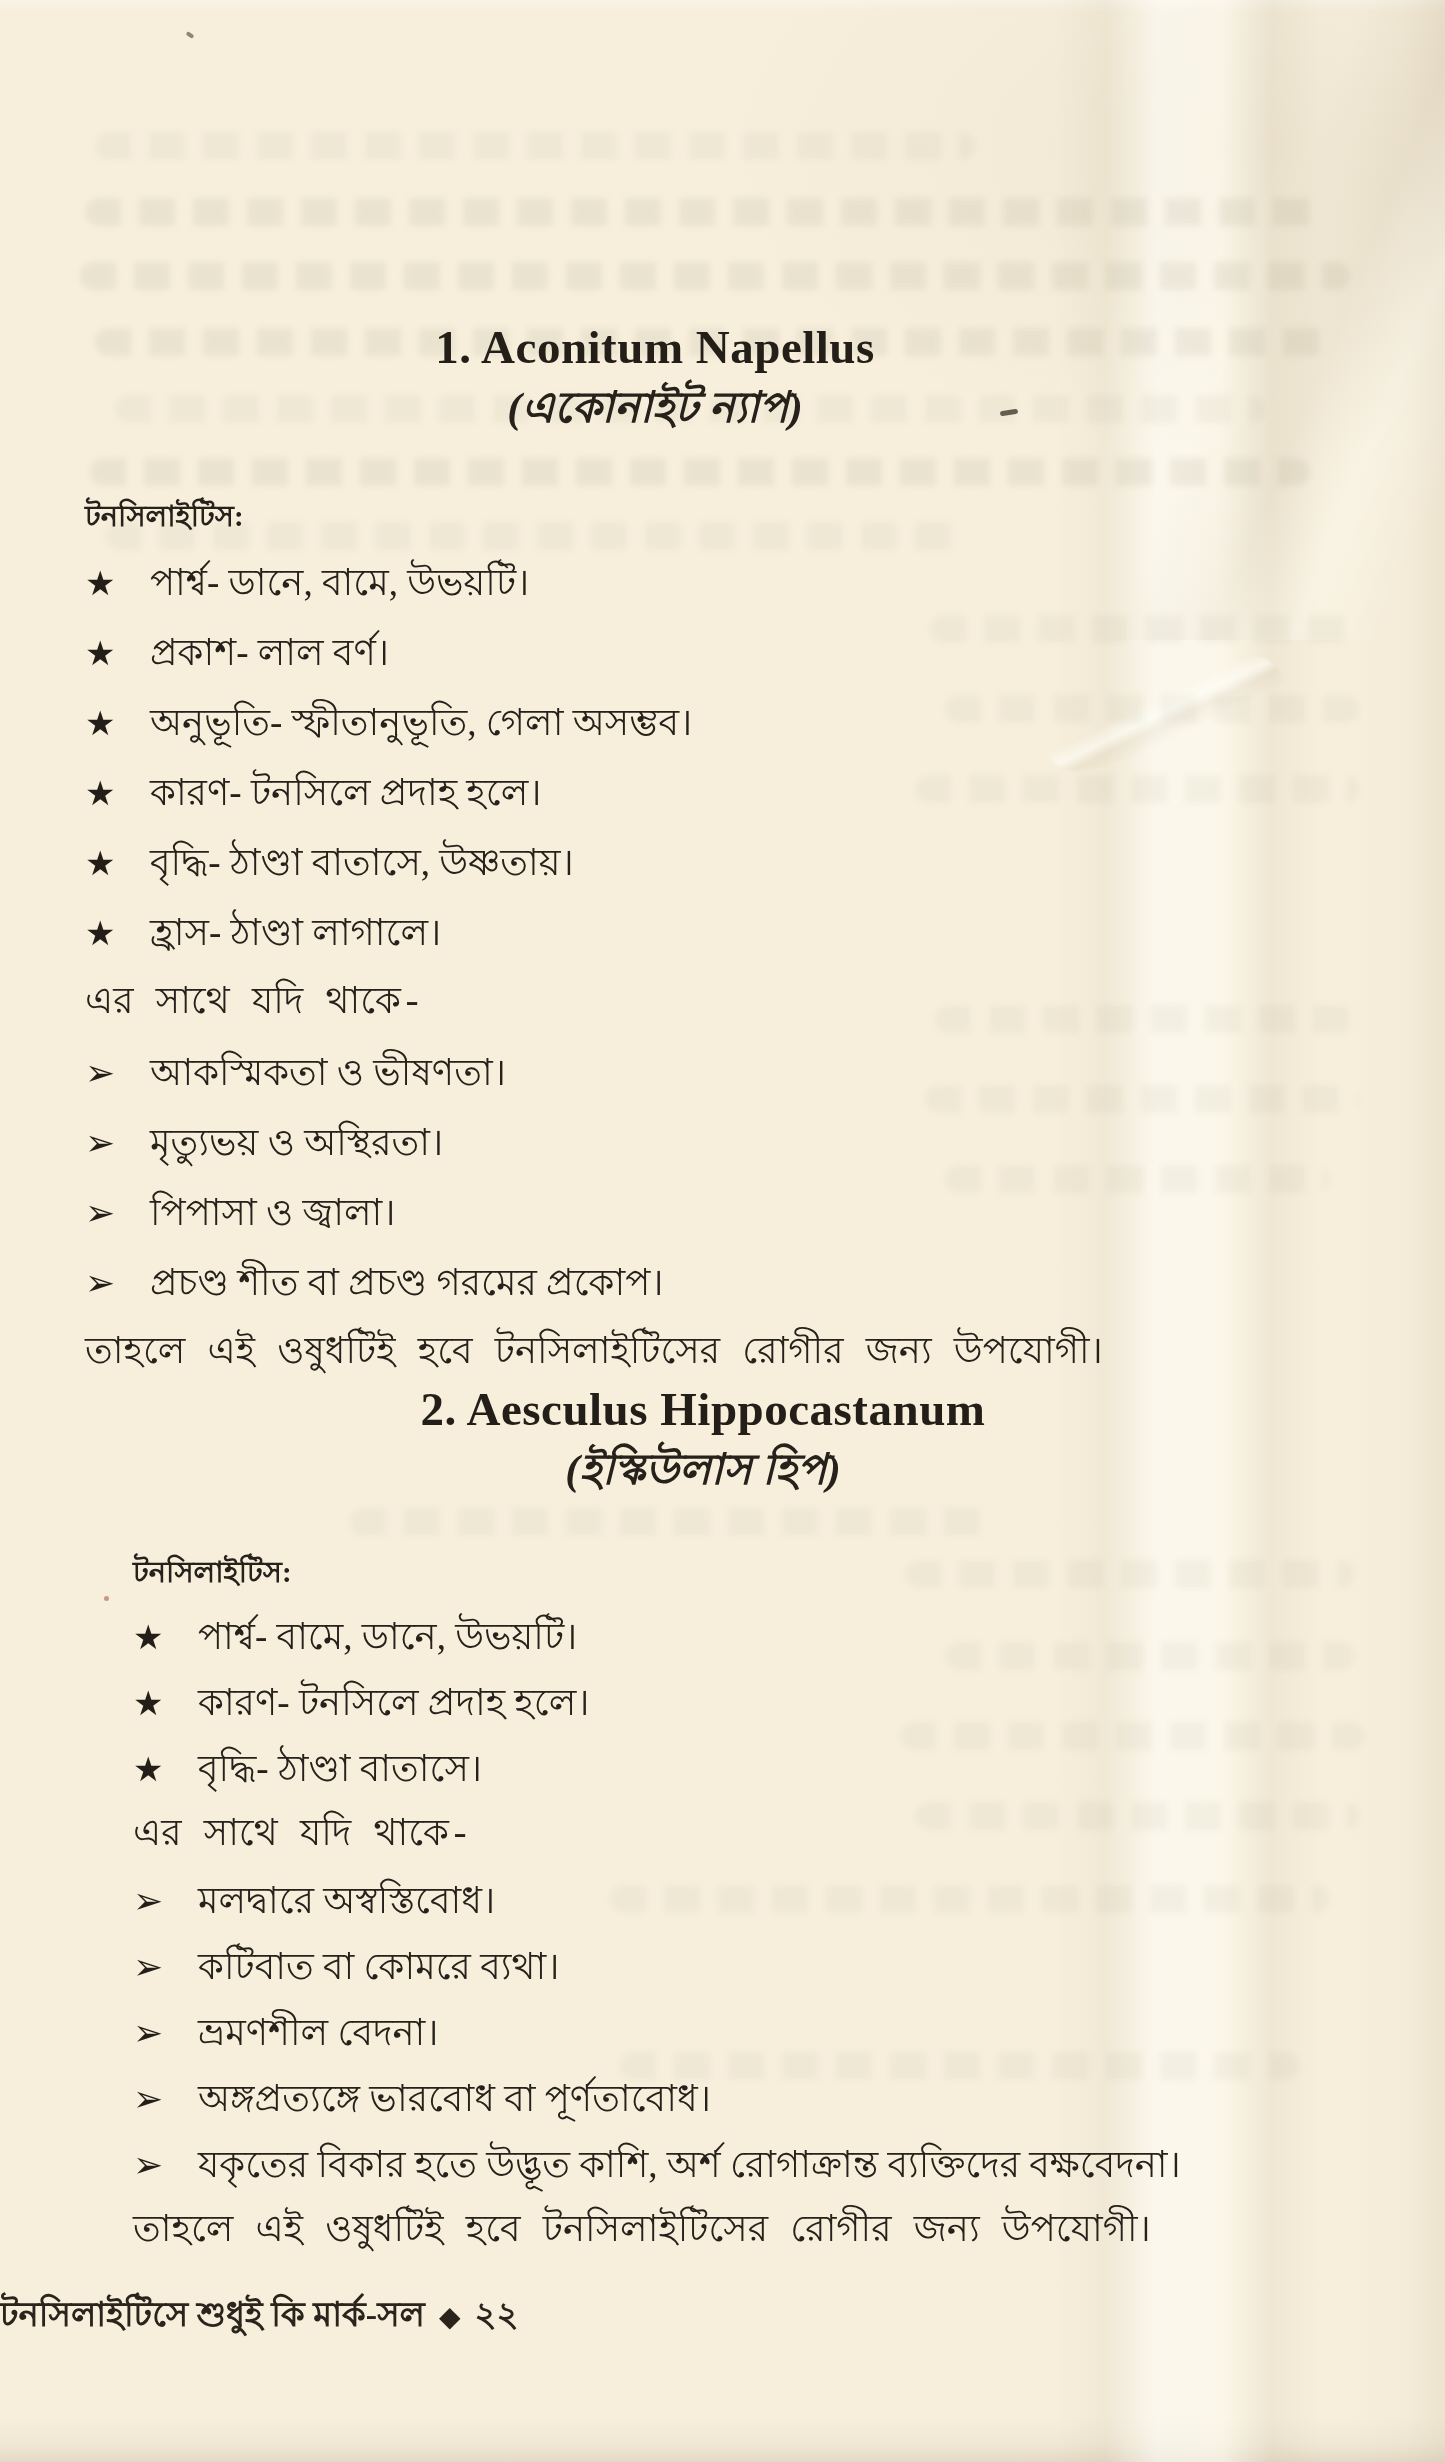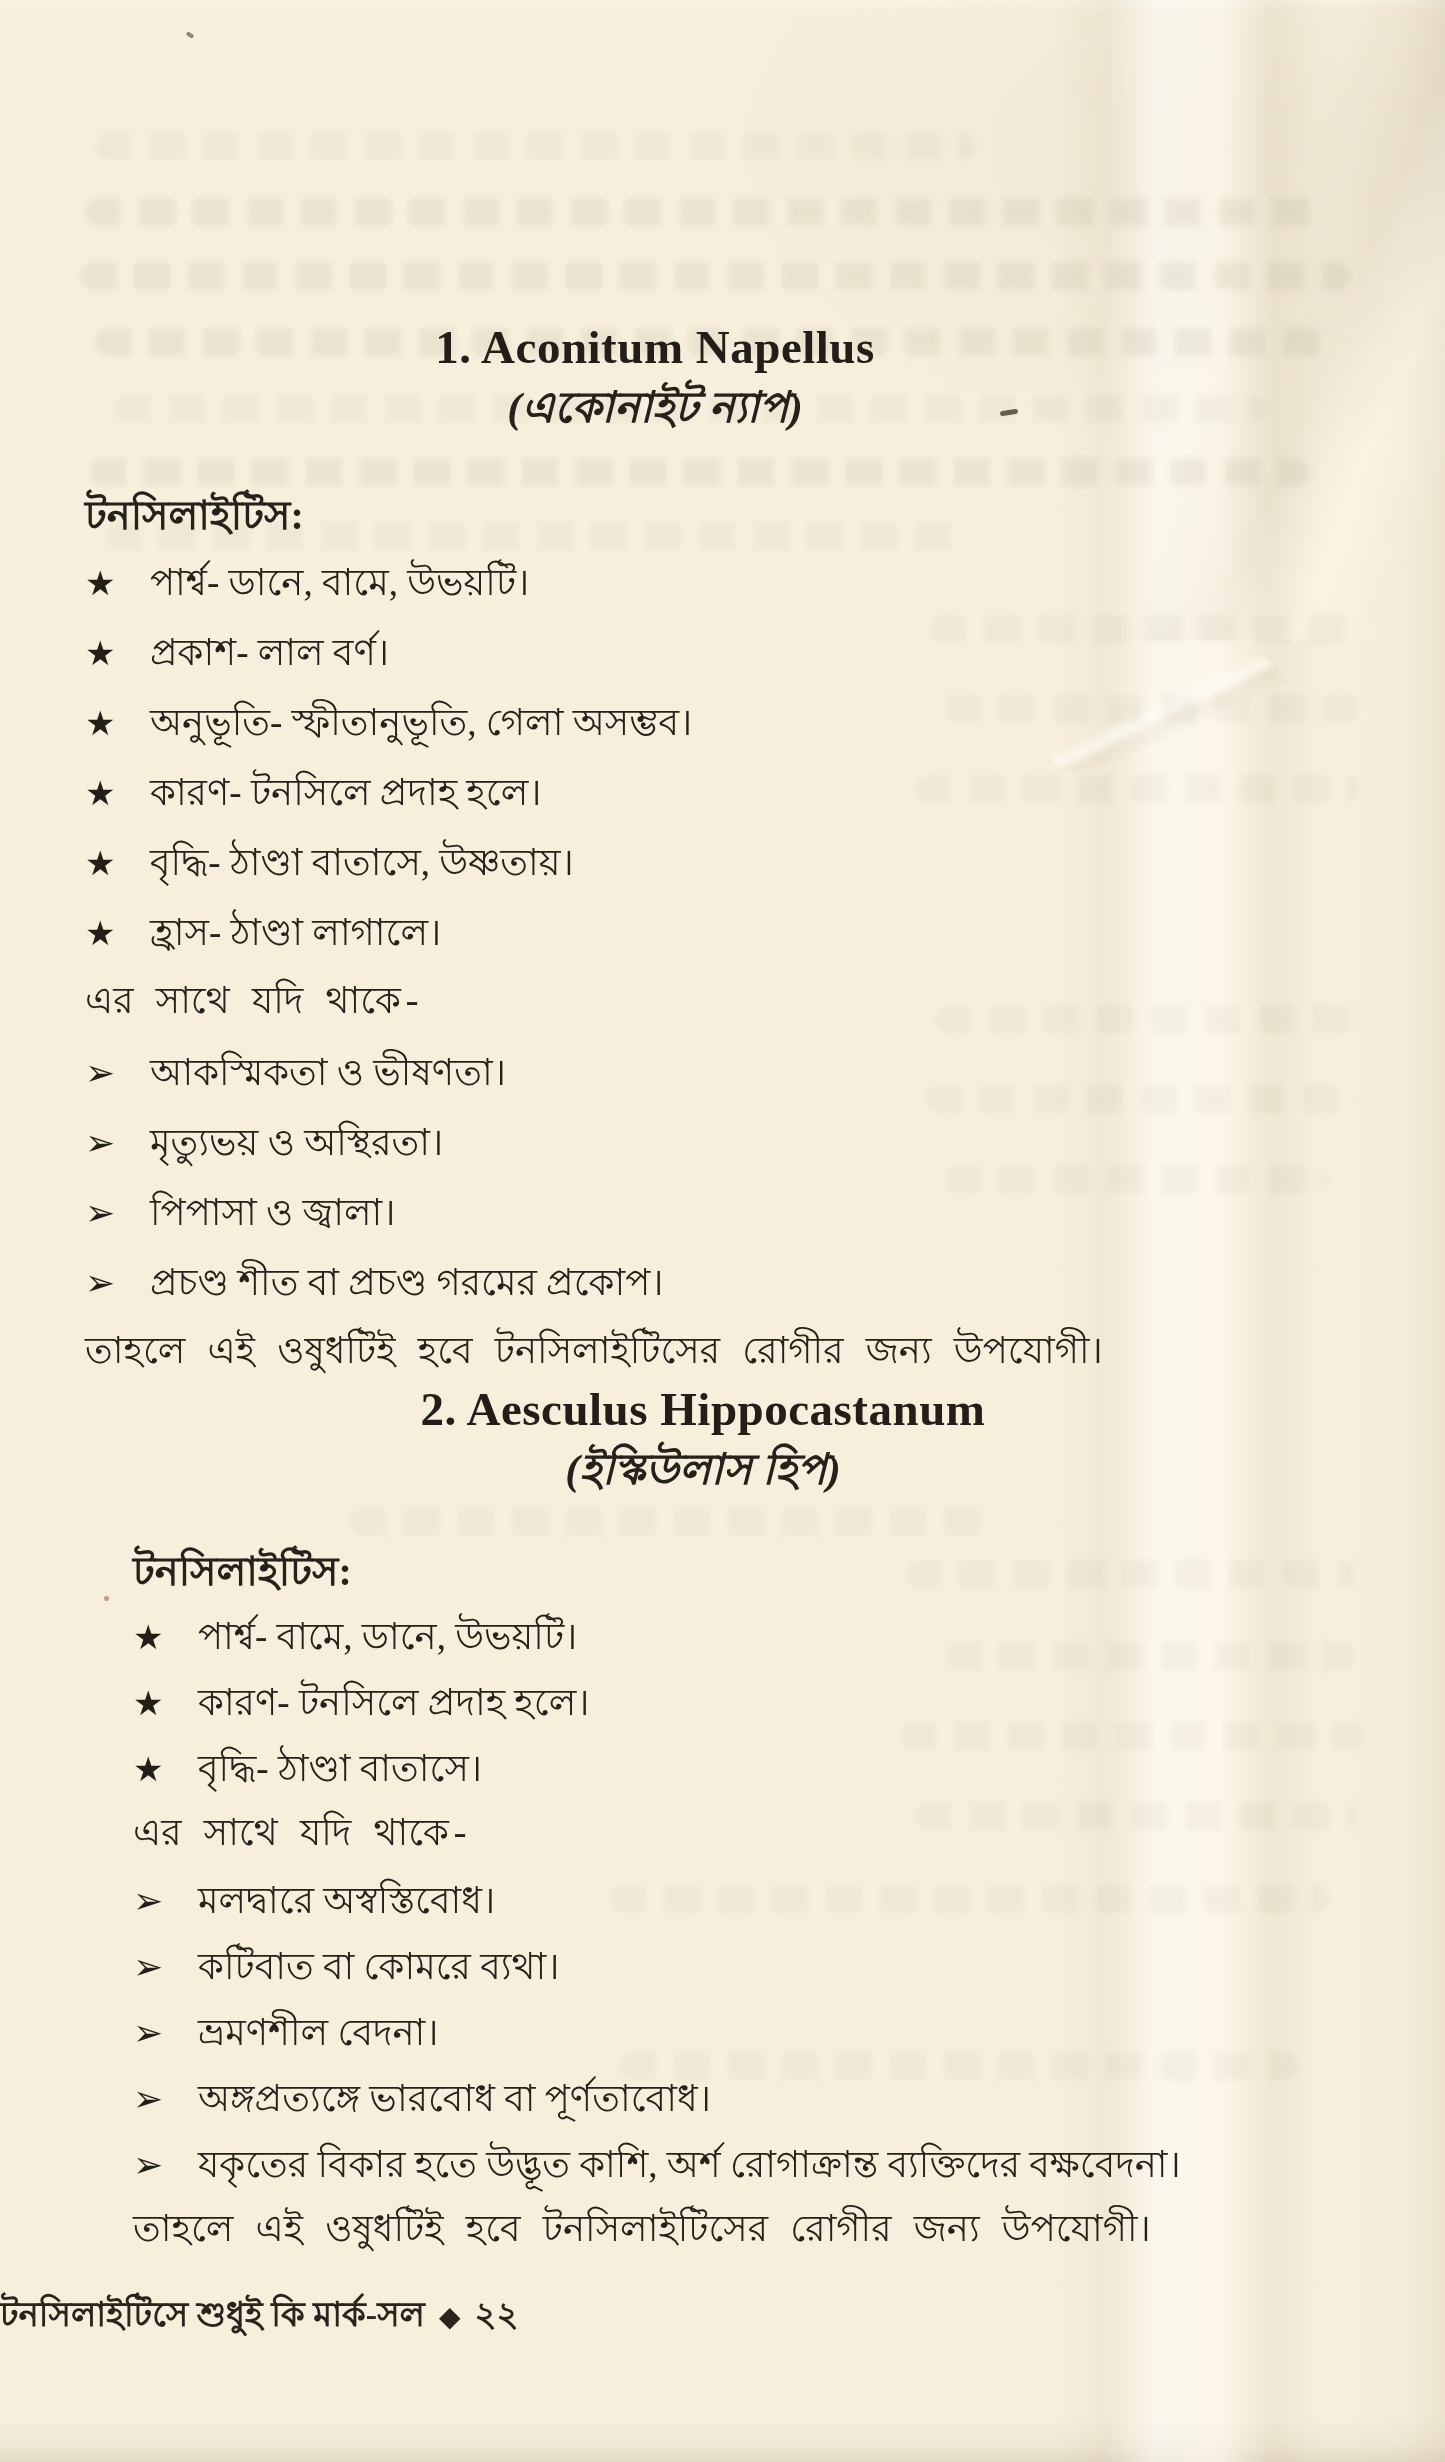--- a/index.html
+++ b/index.html
@@ -52,21 +52,21 @@
   .s1{left:186px;top:33px;width:8px;height:4px;border-radius:2px;transform:rotate(35deg);}
   .s2{left:1000px;top:410px;width:18px;height:5px;border-radius:3px;transform:rotate(-8deg);background:rgba(62,52,42,0.78);}
   .s3{left:104px;top:1596px;width:5px;height:5px;border-radius:50%;background:rgba(152,66,44,0.5);}
 
   
   .remedy{position:absolute;left:0;width:1310px;}
   .sec1{top:318px;}
   .sec2{top:1380px;padding-left:48px;}
   .title-en{margin:0;text-align:center;font-weight:bold;font-size:47px;line-height:58px;color:#231e18;letter-spacing:.5px;}
   .title-bn{text-align:center;font-weight:bold;font-size:43px;line-height:64px;font-style:italic;}
-  .heading{margin:44px 0 0 85px;font-weight:bold;font-size:40px;line-height:64px;}
+  .heading{margin:44px 0 0 85px;font-weight:bold;font-size:29px;line-height:64px;}
   .sec2 .heading{margin-top:38px;}
   ul{margin:0;padding:0;list-style:none;}
   li{position:relative;padding-left:150px;font-size:37px;line-height:70px;}
   .sec2 li{line-height:66px;}
   .bullet{position:absolute;left:85px;top:0;font-family:"DejaVu Sans",sans-serif;color:#231e18;}
   .bullet.star{font-size:34px;}
   .bullet.arrow{font-size:36px;}
   .lead-in,.conclusion{margin:0 0 0 85px;font-size:37px;line-height:70px;font-family:Liberation Mono, monospace;}
   .sec2 .lead-in,.sec2 .conclusion{line-height:66px;}
   .footer{position:absolute;left:0;top:2292px;width:1390px;text-align:left;font-size:34px;line-height:46px;font-weight:bold;color:#2a241d;}

